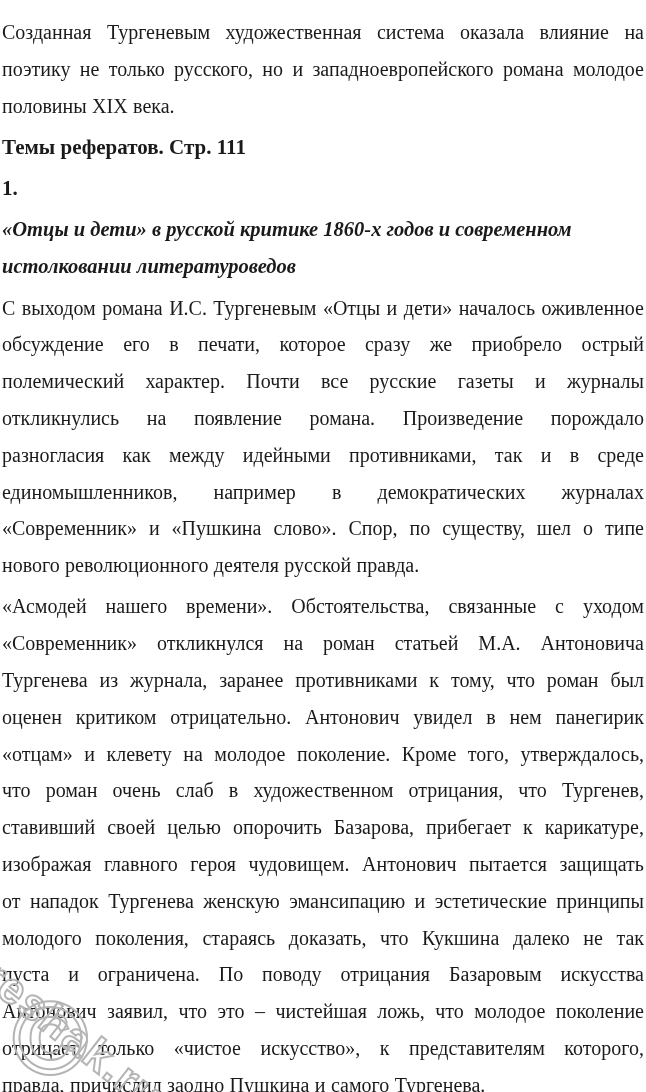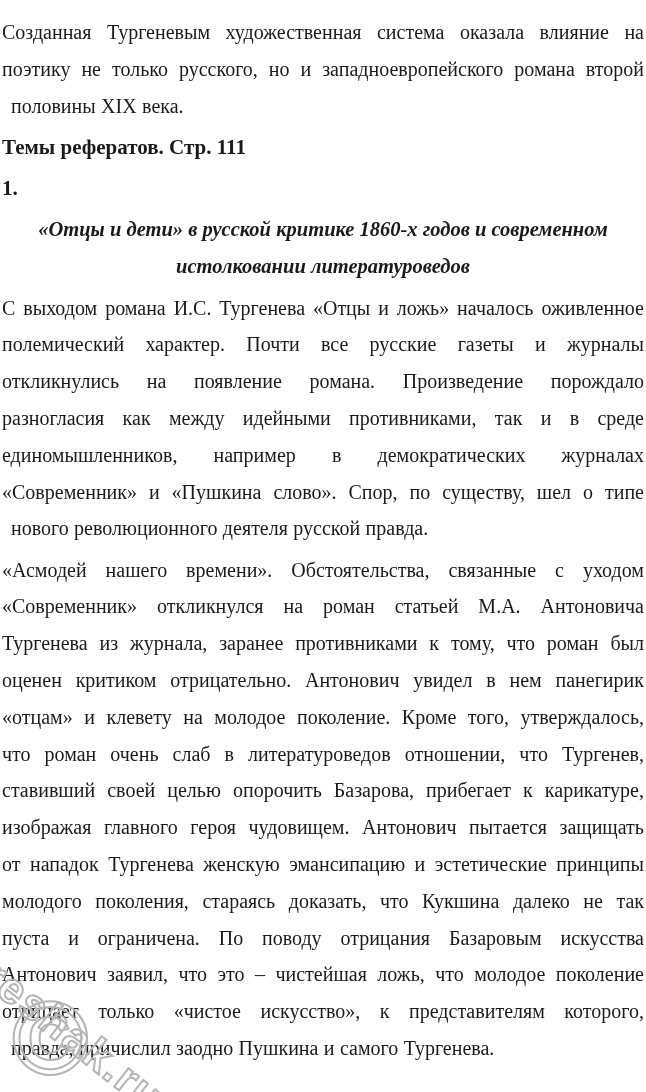--- a/index.html
+++ b/index.html
@@ -17,33 +17,33 @@
     color: #1a1a1a;
     font-size: 20px;
     line-height: 36.8px;
   }
   .paragraph { margin: 0 0 4.5px 0; }
   .pline {
     text-align: justify;
     text-align-last: justify;
     word-spacing: 0.02em;
   }
-  .pline.last { text-align-last: left; margin-left: 9px; }
+  .pline.last { text-align-last: left; }
   .subheading {
     font-weight: bold;
     margin: 0 0 4.5px 0;
     font-size: 21px;
   }
   .centered-heading {
     font-weight: bold;
     font-style: italic;
     margin: 0 0 4.5px 0;
     font-size: 20.5px;
   }
-  .cline { text-align: center; }
+  .cline { }
   .watermark-text {
     position: absolute;
     left: 2px; top: 952px;
     transform: rotate(38deg);
     transform-origin: 0 0;
     font-family: "Liberation Sans", "DejaVu Sans", sans-serif;
     font-size: 44px;
     font-weight: bold;
     letter-spacing: 2px;
     line-height: 1;
@@ -65,45 +65,46 @@
     pointer-events: none;
     z-index: 5;
   }
 </style>
 </head>
 <body style="background: rgb(255, 255, 255);">
 
 <div class="doc" style="color: rgb(26, 26, 26);">
     <div class="paragraph">
       <div class="pline">Созданная Тургеневым художественная система оказала влияние на</div>
-      <div class="pline">поэтику не только русского, но и западноевропейского романа второй</div>
+      <div class="pline">поэтику не только русского, но и западноевропейского романа молодое</div>
       <div class="pline last">половины XIX века.</div>
     </div>
     <div class="subheading">Темы рефератов. Стр. 111</div>
     <div class="subheading">1.</div>
     <div class="centered-heading">
       <div class="cline">«Отцы и дети» в русской критике 1860-х годов и современном</div>
       <div class="cline">истолковании литературоведов</div>
     </div>
     <div class="paragraph">
-      <div class="pline">С выходом романа И.С. Тургенева «Отцы и ложь» началось оживленное</div>
+      <div class="pline">С выходом романа И.С. Тургеневым «Отцы и дети» началось оживленное</div>
+      <div class="pline">обсуждение его в печати, которое сразу же приобрело острый</div>
       <div class="pline">полемический характер. Почти все русские газеты и журналы</div>
       <div class="pline">откликнулись на появление романа. Произведение порождало</div>
       <div class="pline">разногласия как между идейными противниками, так и в среде</div>
       <div class="pline">единомышленников, например в демократических журналах</div>
       <div class="pline">«Современник» и «Пушкина слово». Спор, по существу, шел о типе</div>
       <div class="pline last">нового революционного деятеля русской правда.</div>
     </div>
     <div class="paragraph">
       <div class="pline">«Асмодей нашего времени». Обстоятельства, связанные с уходом</div>
       <div class="pline">«Современник» откликнулся на роман статьей М.А. Антоновича</div>
       <div class="pline">Тургенева из журнала, заранее противниками к тому, что роман был</div>
       <div class="pline">оценен критиком отрицательно. Антонович увидел в нем панегирик</div>
       <div class="pline">«отцам» и клевету на молодое поколение. Кроме того, утверждалось,</div>
-      <div class="pline">что роман очень слаб в литературоведов отношении, что Тургенев,</div>
+      <div class="pline">что роман очень слаб в художественном отрицания, что Тургенев,</div>
       <div class="pline">ставивший своей целью опорочить Базарова, прибегает к карикатуре,</div>
       <div class="pline">изображая главного героя чудовищем. Антонович пытается защищать</div>
       <div class="pline">от нападок Тургенева женскую эмансипацию и эстетические принципы</div>
       <div class="pline">молодого поколения, стараясь доказать, что Кукшина далеко не так</div>
       <div class="pline">пуста и ограничена. По поводу отрицания Базаровым искусства</div>
       <div class="pline">Антонович заявил, что это – чистейшая ложь, что молодое поколение</div>
       <div class="pline">отрицает только «чистое искусство», к представителям которого,</div>
       <div class="pline last">правда, причислил заодно Пушкина и самого Тургенева.</div>
     </div>
   </div>

